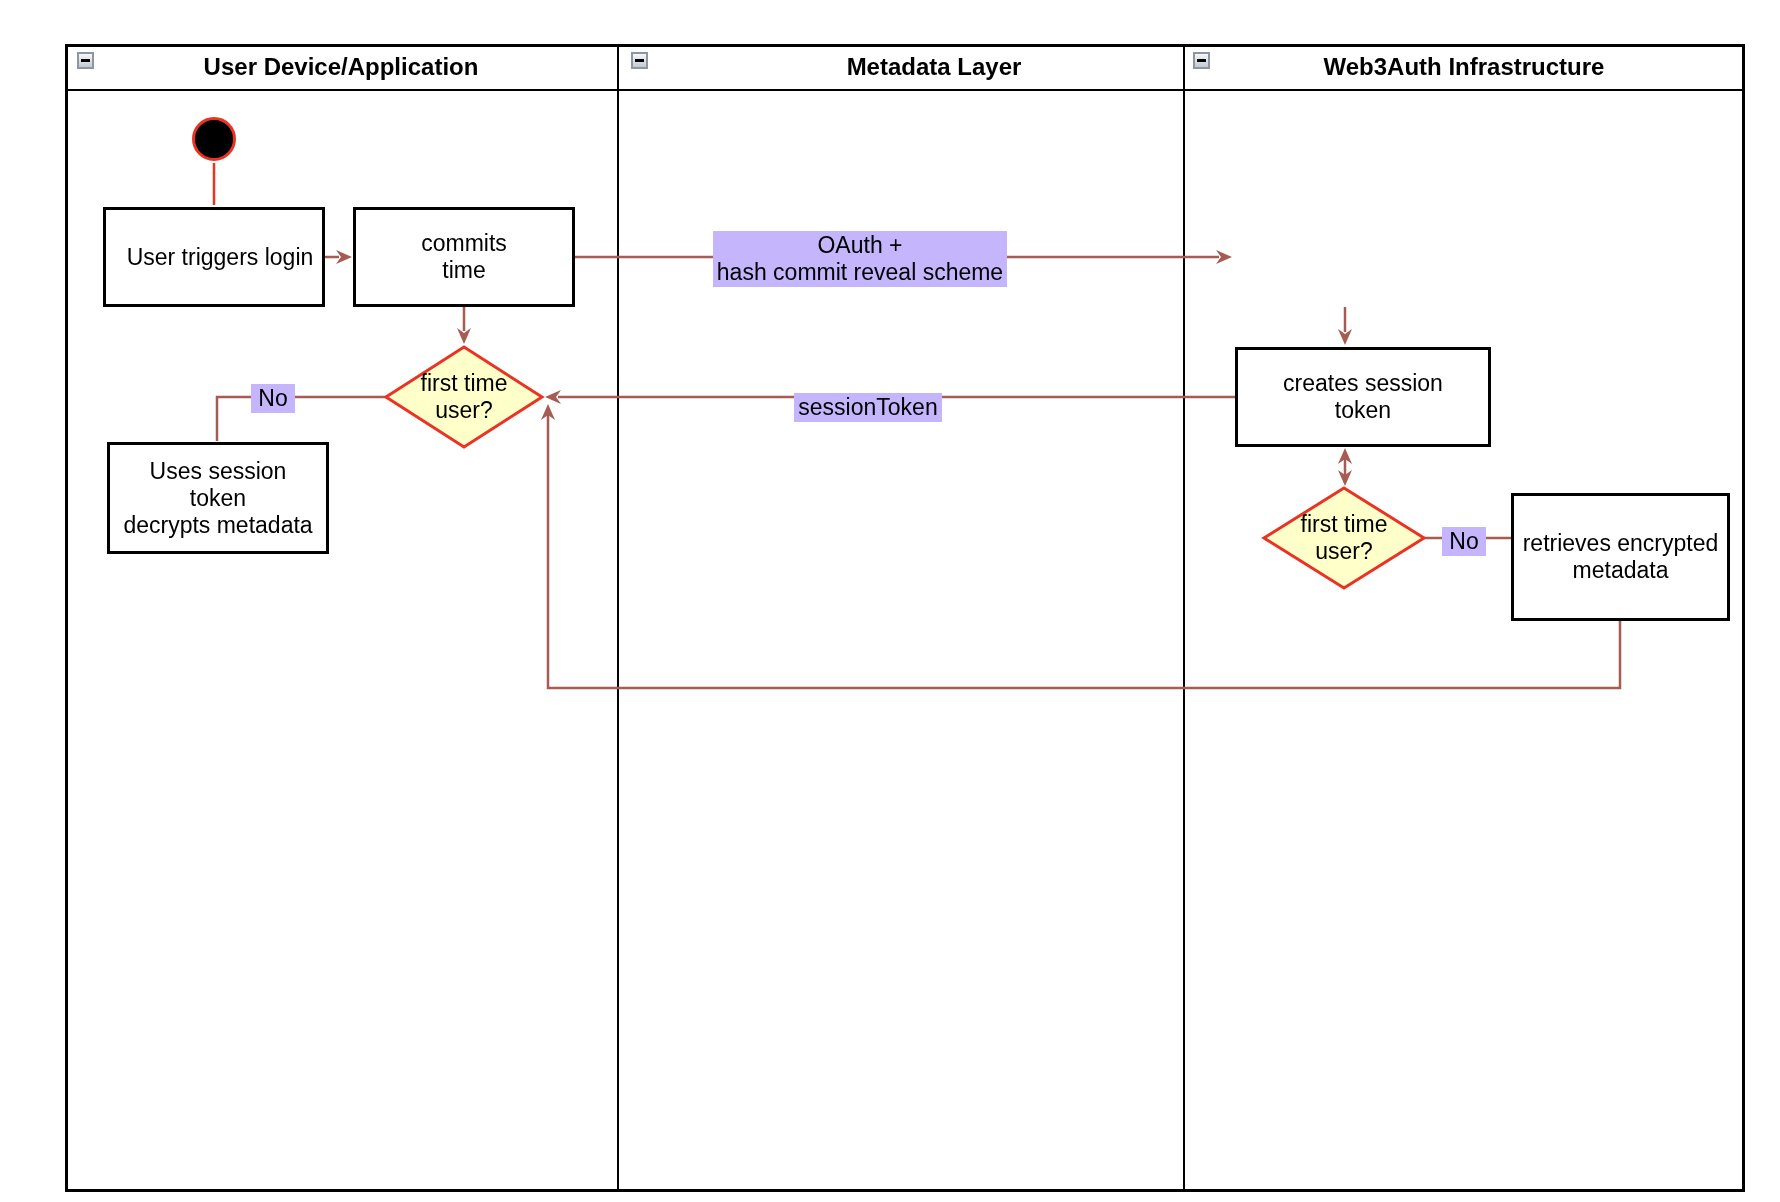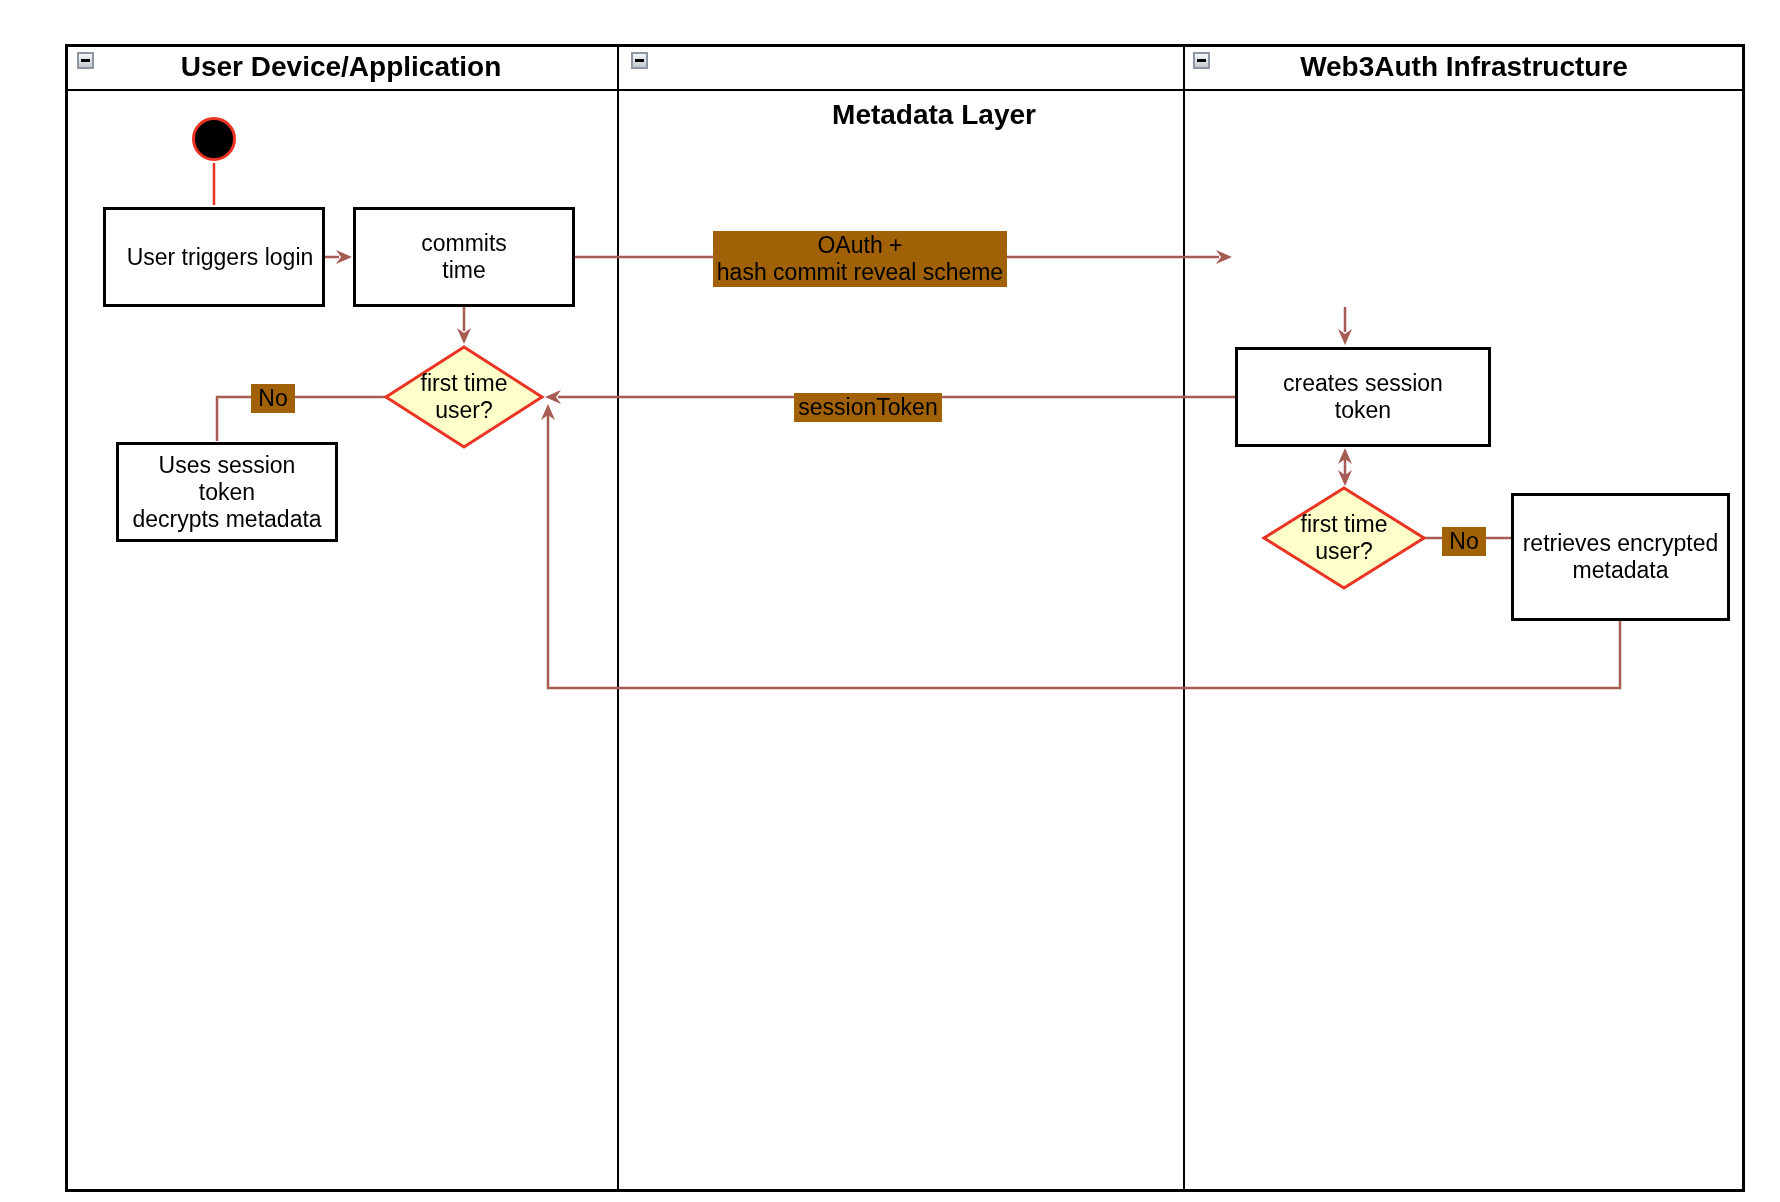--- a/index.html
+++ b/index.html
@@ -13,42 +13,42 @@
     position:relative;width:1780px;height:1202px;background:#ffffff;
     font-family:"Liberation Sans", sans-serif;color:var(--ink);overflow:hidden;
   }
   
   .frame{position:absolute;left:65px;top:44px;width:1680px;height:1148px;
          border:3px solid var(--ink);box-sizing:border-box;background:#fff;}
   .hline{position:absolute;left:65px;top:89px;width:1680px;height:2px;background:var(--ink);}
   .vdiv{position:absolute;top:44px;width:2px;height:1148px;background:var(--ink);}
   .vdiv.d1{left:617px;} .vdiv.d2{left:1183px;}
   .lane-header{position:absolute;top:44px;height:46px;display:flex;align-items:center;
-               justify-content:center;font-size:28px;font-weight:bold;border-radius:12px;}
-  .lh1{left:65px;width:552px;} .lh2{left:617px;width:634px;margin-top:48px;} .lh3{left:1183px;width:562px;}
+               justify-content:center;font-size:24px;font-weight:bold;border-radius:12px;}
+  .lh1{left:65px;width:552px;} .lh2{left:617px;width:634px;} .lh3{left:1183px;width:562px;}
   .collapse-btn{position:absolute;top:52px;width:17px;height:17px;box-sizing:border-box;
     border:2px solid #8f96a3;background:linear-gradient(#f6f7f9,#c3c9d2);
     display:flex;align-items:center;justify-content:center;cursor:pointer;}
   .collapse-btn .bar{width:9px;height:3px;background:#000;}
   .cb1{left:77px;} .cb2{left:631px;} .cb3{left:1193px;}
 
   svg.overlay{position:absolute;left:0;top:0;pointer-events:none;}
 
   .node{position:absolute;background:#ffffff;border:3px solid var(--ink);box-sizing:border-box;
         display:flex;align-items:center;justify-content:center;text-align:center;}
   .label{font-size:23px;line-height:27px;white-space:pre-line;}
   .start-node{position:absolute;left:192px;top:117px;width:44px;height:44px;box-sizing:border-box;
               background:#000;border:3px solid var(--red);border-radius:50%;}
   .diamond-label{position:absolute;display:flex;align-items:center;justify-content:center;
                  text-align:center;}
-  .edge-label{position:absolute;background:#a16207;text-align:center;font-size:23px;
+  .edge-label{position:absolute;background:#c4b5fd;text-align:center;font-size:23px;
               line-height:27px;white-space:pre-line;padding:1px 2px;}
   .b1{left:103px;top:207px;width:222px;height:100px;padding-left:12px;}
   .b2{left:353px;top:207px;width:222px;height:100px;}
-  .b3{left:116px;top:442px;width:222px;height:100px;}
+  .b3{left:107px;top:442px;width:222px;height:112px;}
   .b4{left:1235px;top:207px;width:220px;height:100px;}
   .b5{left:1235px;top:347px;width:256px;height:100px;}
   .b6{left:1511px;top:493px;width:219px;height:128px;}
   .dl1{left:386px;top:369px;width:156px;height:56px;}
   .dl2{left:1264px;top:510px;width:160px;height:56px;}
   .el-oauth{left:713px;top:231px;width:290px;}
   .el-session{left:794px;top:393px;width:144px;}
   .el-no1{left:251px;top:384px;width:40px;}
   .el-no2{left:1442px;top:527px;width:40px;}
 </style>

